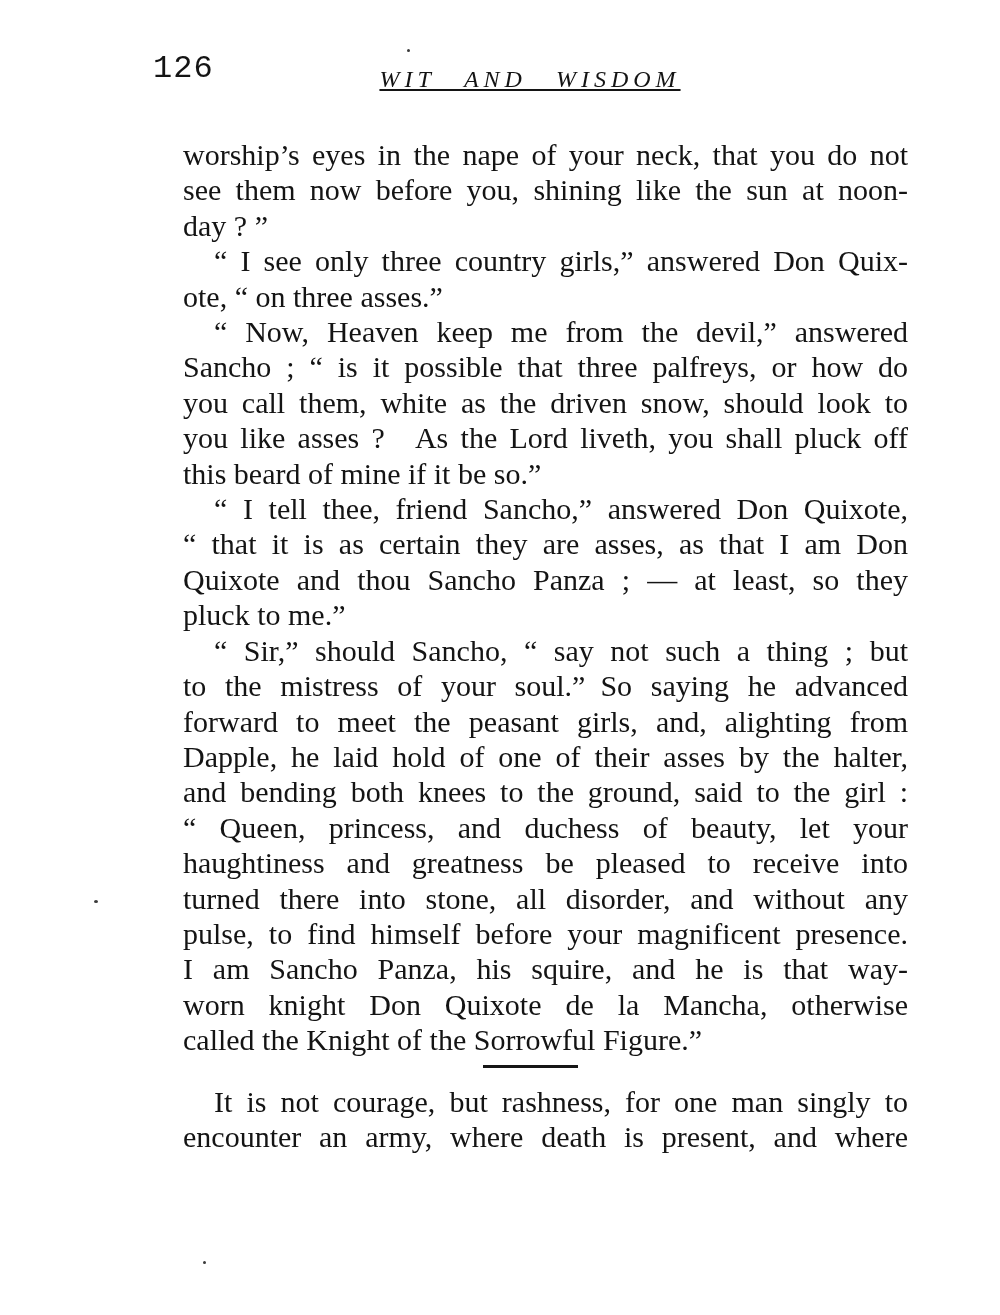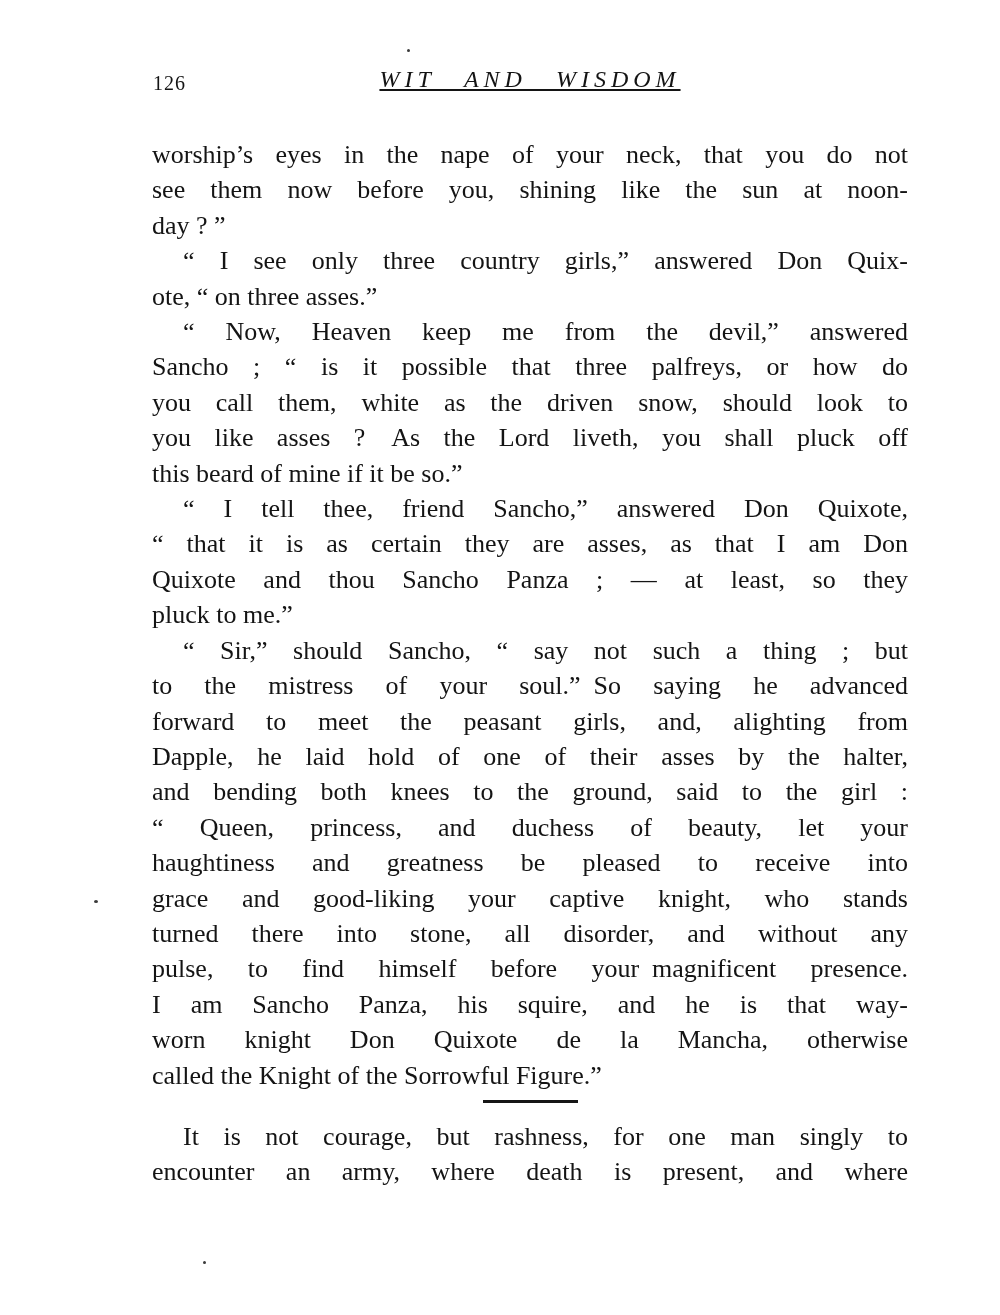--- a/index.html
+++ b/index.html
@@ -9,23 +9,24 @@
     height: 1315px;
     margin: 0 auto;
     background: #ffffff;
     color: #141414;
     font-family: "Liberation Serif", "DejaVu Serif", serif;
     overflow: hidden;
   }
   .page-number {
     position: absolute;
     left: 153px;
-    top: 72px;
-    font-size: 20px;
+    top: 50px;
+    font-size: 32px;
     letter-spacing: 1px;
+    font-family: Liberation Mono, monospace;
   }
   .running-title {
     position: absolute;
     left: 152px;
     top: 66px;
     width: 756px;
     text-align: center;
     font-style: italic;
     font-size: 24px;
     letter-spacing: 5px;
@@ -34,27 +35,28 @@
     text-decoration: underline;
   }
   .text-block {
     position: absolute;
     left: 152px;
     top: 137px;
     width: 756px;
   }
   .para { margin: 0; }
   .line {
-    font-size: 26px;
+    font-size: 30px;
     line-height: 35.4px;
     text-align: justify;
     text-align-last: justify;
     text-justify: inter-word;
     overflow: hidden;
     white-space: nowrap;
+    margin-left: 31px;
   }
   .line.end { text-align-last: left; white-space: normal; }
   .line.indent { text-indent: 31px; }
   .divider {
     width: 95px;
     height: 3px;
     background: #161616;
     margin: 7px auto 16px auto;
   }
   .speck {
@@ -97,21 +99,20 @@
         <div class="line end">pluck to me.”</div>
       </div>
       <div class="para">
         <div class="line indent">“ Sir,” should Sancho, “ say not such a thing ; but</div>
         <div class="line">to the mistress of your soul.” So saying he advanced</div>
         <div class="line">forward to meet the peasant girls, and, alighting from</div>
         <div class="line">Dapple, he laid hold of one of their asses by the halter,</div>
         <div class="line">and bending both knees to the ground, said to the girl :</div>
         <div class="line">“ Queen, princess, and duchess of beauty, let your</div>
         <div class="line">haughtiness and greatness be pleased to receive into</div>
-        <div class="line">grace and good-liking your captive knight, who stands</div>
         <div class="line">turned there into stone, all disorder, and without any</div>
         <div class="line">pulse, to find himself before your magnificent presence.</div>
         <div class="line">I am Sancho Panza, his squire, and he is that way-</div>
         <div class="line">worn knight Don Quixote de la Mancha, otherwise</div>
         <div class="line end">called the Knight of the Sorrowful Figure.”</div>
       </div>
       <div class="divider"></div>
       <div class="para">
         <div class="line indent">It is not courage, but rashness, for one man singly to</div>
         <div class="line">encounter an army, where death is present, and where</div>

